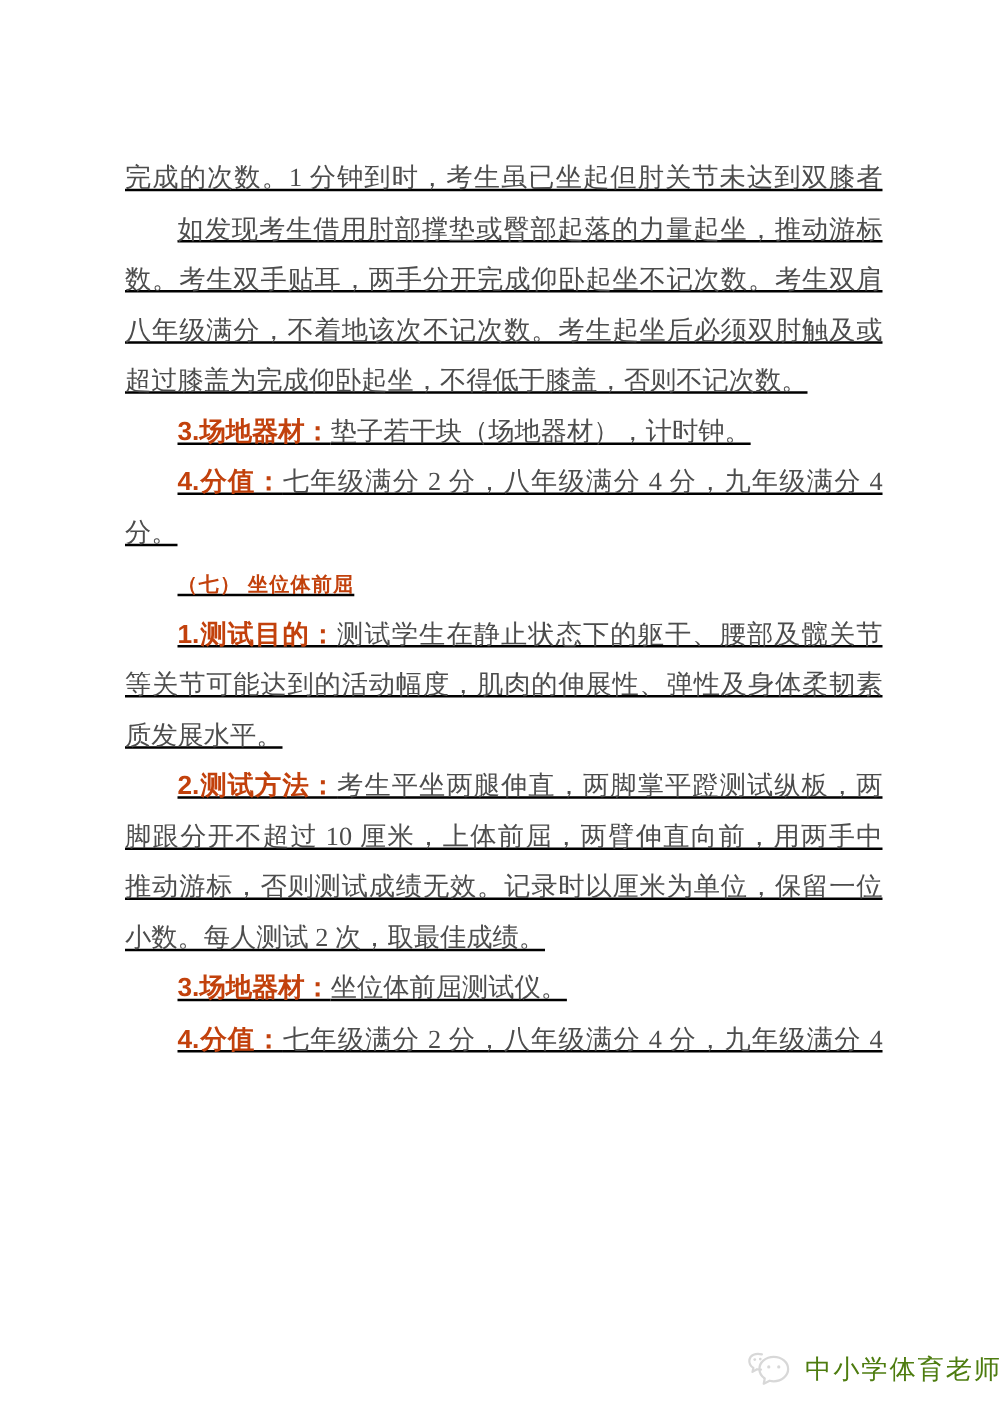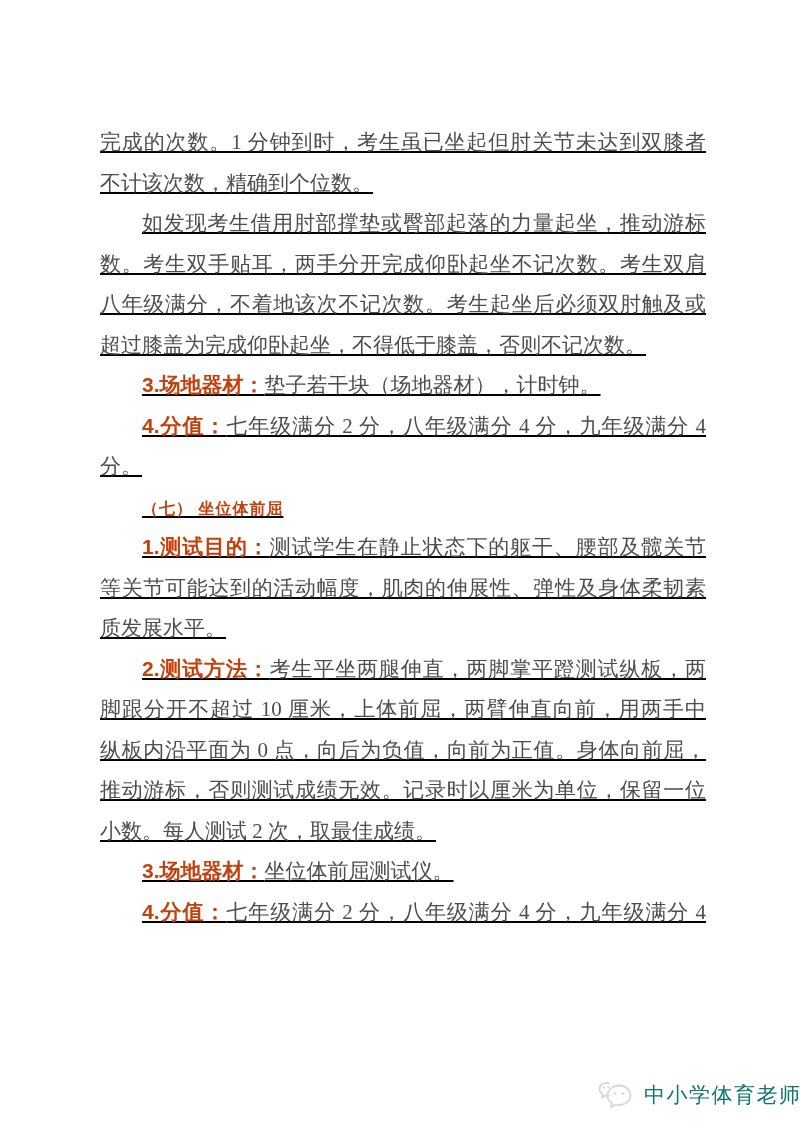--- a/index.html
+++ b/index.html
@@ -52,48 +52,46 @@
     display: flex;
     align-items: center;
     gap: 7px;
     color: #d6d6d6;
   }
   .wm-icon { display: inline-flex; }
   .wm-text {
     font-family: "Liberation Sans", sans-serif;
     font-size: 21px;
     letter-spacing: 1.5px;
-    color: #0f766e;
+    color: #4d7c0f;
     text-shadow: 0 1px 0 #ffffff;
     white-space: nowrap;
   }
 </style>
 </head>
 <body>
 
 <div class="page">
 
   <div class="content">
 
   <div class="line justify"><span class="seg">完成的次数。1 分钟到时，考生虽已坐起但肘关节未达到双膝者</span></div>
-      <div class="line"><span class="seg">不计该次数，精确到个位数。</span></div>
       <div class="line indent justify"><span class="seg">如发现考生借用肘部撑垫或臀部起落的力量起坐，推动游标</span></div>
       <div class="line justify"><span class="seg">数。考生双手贴耳，两手分开完成仰卧起坐不记次数。考生双肩</span></div>
       <div class="line justify"><span class="seg">八年级满分，不着地该次不记次数。考生起坐后必须双肘触及或</span></div>
       <div class="line"><span class="seg">超过膝盖为完成仰卧起坐，不得低于膝盖，否则不记次数。</span></div>
       <div class="line indent"><span class="seg bold">3.场地器材：</span><span class="seg">垫子若干块（场地器材），计时钟。</span></div>
       <div class="line indent justify"><span class="seg bold">4.分值：</span><span class="seg">七年级满分 2 分，八年级满分 4 分，九年级满分 4</span></div>
       <div class="line"><span class="seg">分。</span></div>
       <div class="line indent heading"><span class="seg bold">（七） 坐位体前屈</span></div>
       <div class="line indent justify"><span class="seg bold">1.测试目的：</span><span class="seg">测试学生在静止状态下的躯干、腰部及髋关节</span></div>
       <div class="line justify"><span class="seg">等关节可能达到的活动幅度，肌肉的伸展性、弹性及身体柔韧素</span></div>
       <div class="line"><span class="seg">质发展水平。</span></div>
       <div class="line indent justify"><span class="seg bold">2.测试方法：</span><span class="seg">考生平坐两腿伸直，两脚掌平蹬测试纵板，两</span></div>
       <div class="line justify"><span class="seg">脚跟分开不超过 10 厘米，上体前屈，两臂伸直向前，用两手中</span></div>
-      <div class="line justify"><span class="seg">纵板内沿平面为 0 点，向后为负值，向前为正值。身体向前屈，</span></div>
       <div class="line justify"><span class="seg">推动游标，否则测试成绩无效。记录时以厘米为单位，保留一位</span></div>
       <div class="line"><span class="seg">小数。每人测试 2 次，取最佳成绩。</span></div>
       <div class="line indent"><span class="seg bold">3.场地器材：</span><span class="seg">坐位体前屈测试仪。</span></div>
       <div class="line indent justify"><span class="seg bold">4.分值：</span><span class="seg">七年级满分 2 分，八年级满分 4 分，九年级满分 4</span></div>
     </div>
 
   <div class="watermark">
     <span class="wm-icon">
       <svg width="40" height="32" viewBox="0 0 40 32" fill="none" xmlns="http://www.w3.org/2000/svg">
 

